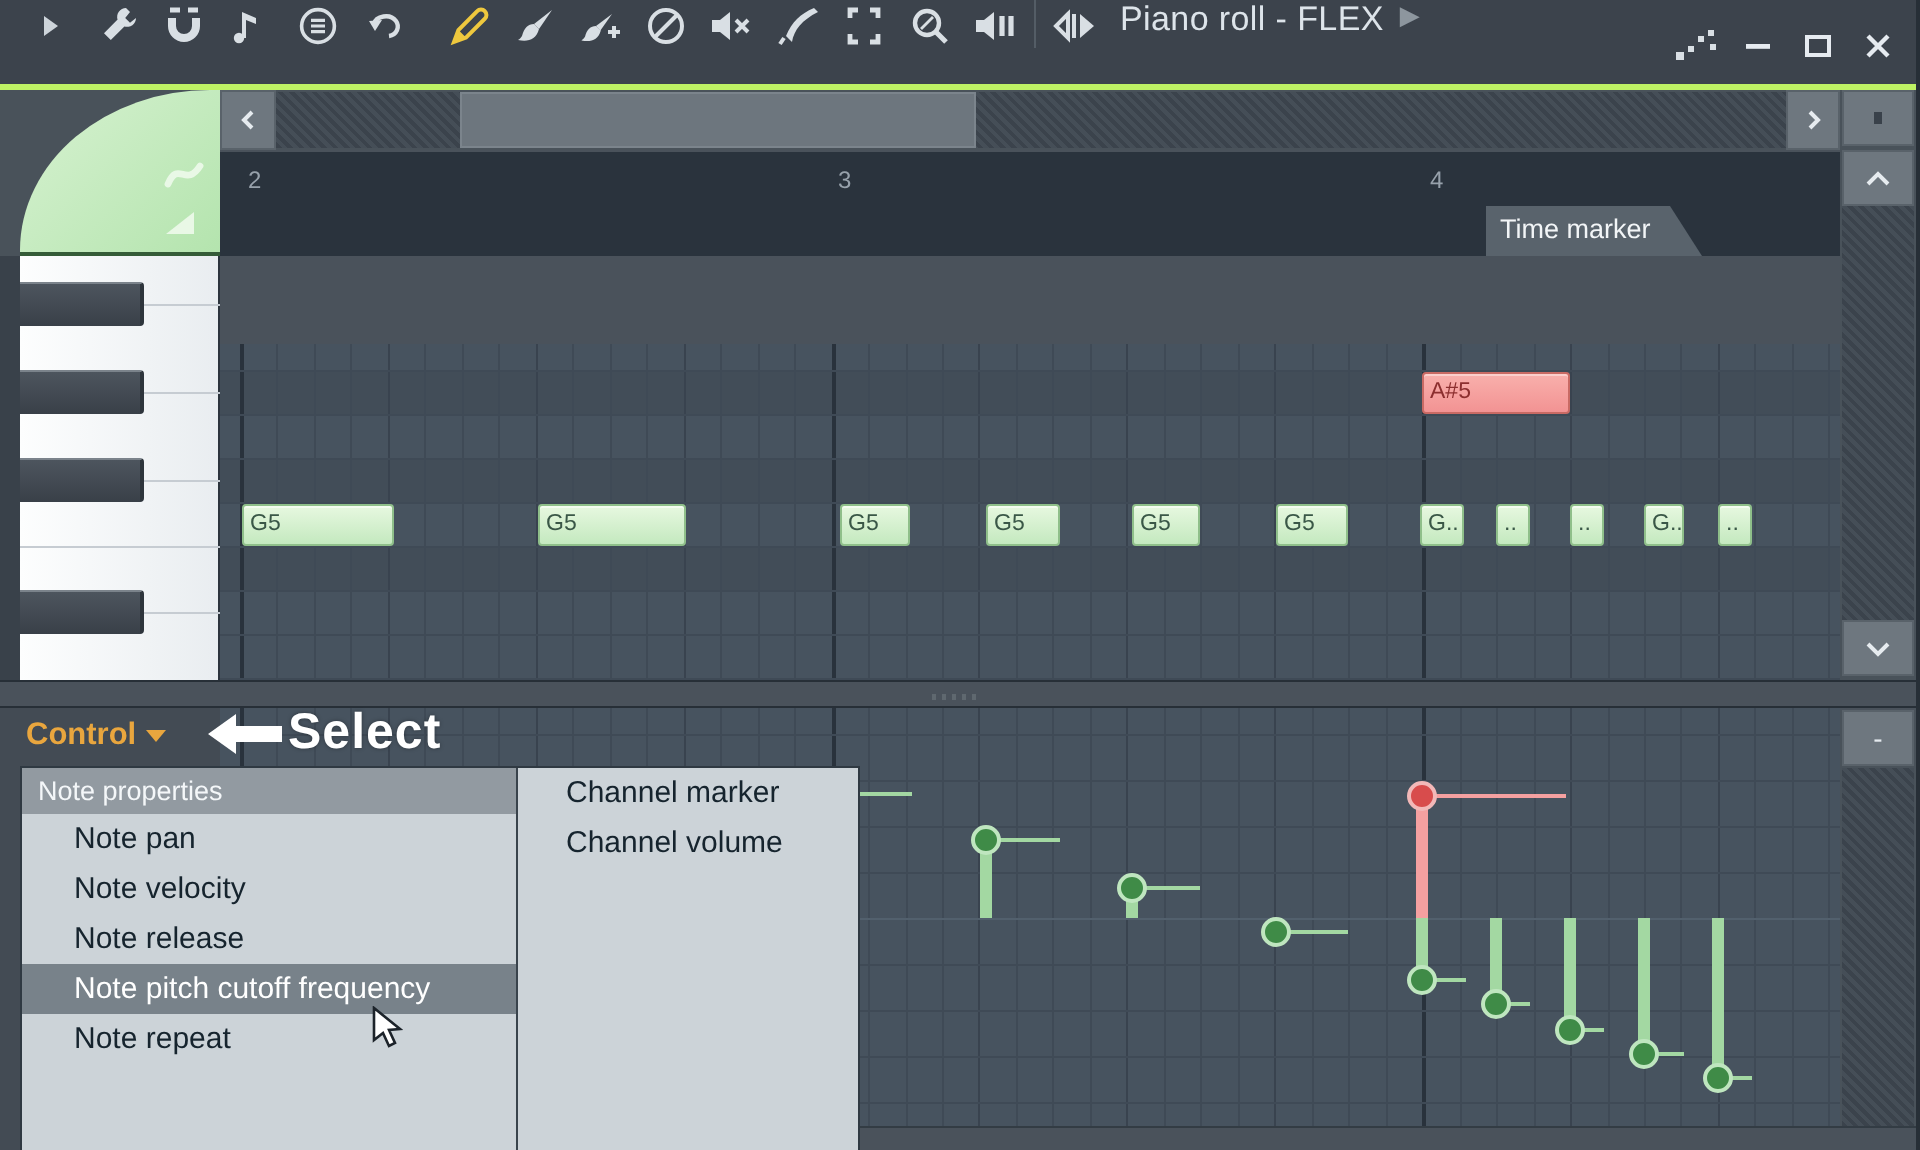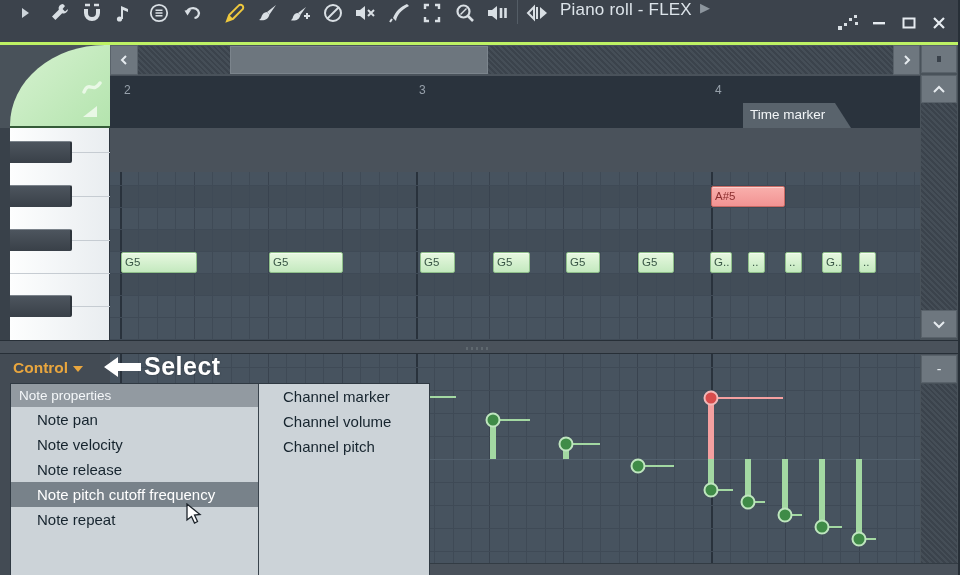--- a/index.html
+++ b/index.html
@@ -496,21 +496,20 @@
         <div class="menu-header">Note properties</div>
         <div class="menu-item">Note pan</div>
         <div class="menu-item">Note velocity</div>
         <div class="menu-item">Note release</div>
         <div class="menu-item hl">Note pitch cutoff frequency</div>
         <div class="menu-item">Note repeat</div>
       </div>
       <div class="menu-col right">
         <div class="menu-item">Channel marker</div>
         <div class="menu-item">Channel volume</div>
-        <div class="menu-item">Channel pitch</div>
       </div>
     </div>
 
   <svg class="cursor" width="20" height="24">
     <polygon points="1,1 1,17 5.5,13.5 8.5,20 11.5,18.5 8.5,12 14,11.5" fill="#ffffff" stroke="#1c232a" stroke-width="1.3"></polygon>
   </svg>
 
   <div class="right-edge"></div>
 </div>
 

